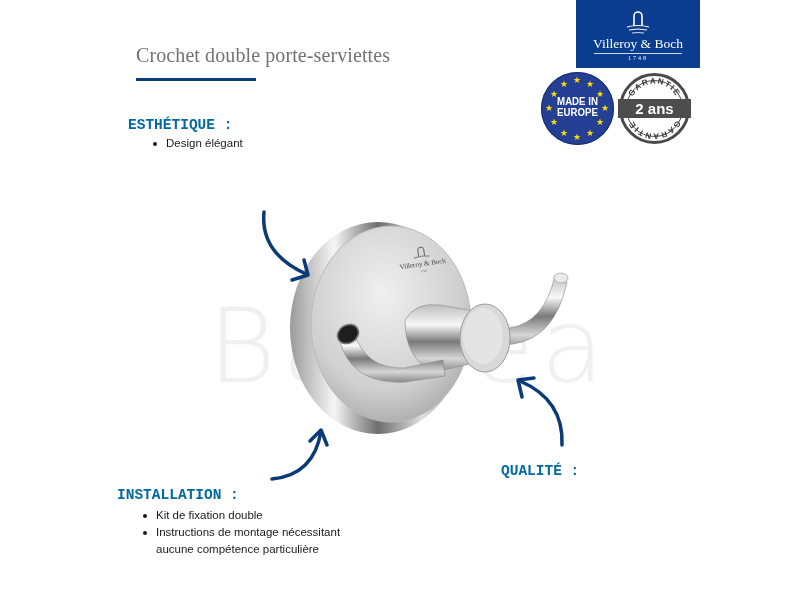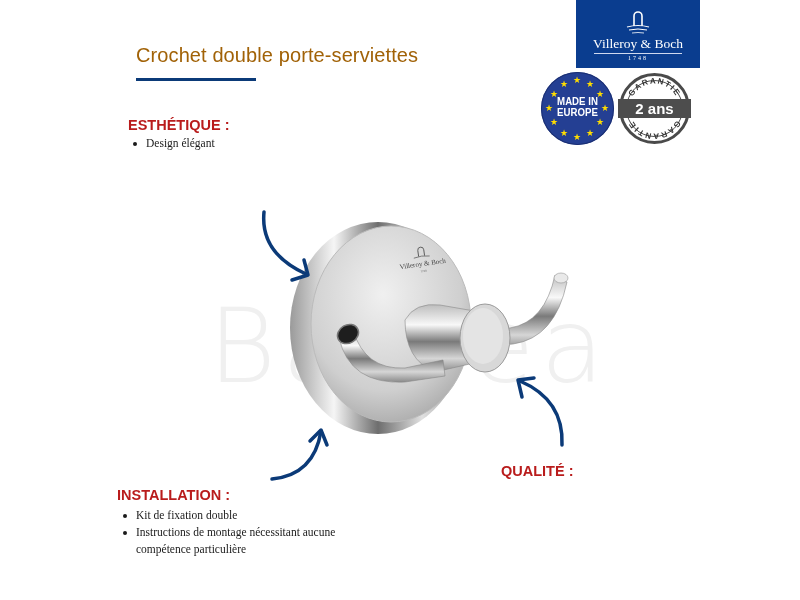--- a/index.html
+++ b/index.html
@@ -1,22 +1,22 @@
 <!DOCTYPE html>
 <html><head>
   <meta charset="utf-8">
   <style>
     * { box-sizing: border-box; margin: 0; padding: 0; }
     html, body { width: 800px; height: 600px; background: #ffffff; overflow: hidden; }
     body { position: relative; font-family: "Liberation Sans", "DejaVu Sans", sans-serif; color: #111; }
 
     .title {
       position: absolute; left: 136px; top: 44px;
-      font-family: Liberation Sans, sans-serif; font-size: 20px; font-weight: 400;
-      color: #a16207; letter-spacing: 0.1px;
+      font-family: Liberation Serif, serif; font-size: 20px; font-weight: 400;
+      color: #737373; letter-spacing: 0.1px;
     }
     .title-underline {
       position: absolute; left: 136px; top: 78px; width: 120px; height: 3px;
       background: #0b3a78;
     }
 
     .brand-logo {
       position: absolute; left: 576px; top: 0; width: 124px; height: 68px;
       background: #0a3d8f; color: #fff; text-align: center;
     }
@@ -41,24 +41,24 @@
       position: absolute; left: 0; right: 0; top: 24px; text-align: center;
       color: #fff; font-weight: 700; font-size: 10.5px; line-height: 11px;
       font-family: "Liberation Sans", sans-serif; transform: scaleX(0.92);
     }
 
     .badge-warranty {
       position: absolute; left: 618px; top: 72px; width: 73px; height: 73px;
     }
 
     .section-heading {
-      position: absolute; font-family: Liberation Sans, sans-serif; font-weight: 700;
-      font-size: 14.5px; color: #b91c1c;
+      position: absolute; font-family: Liberation Mono, monospace; font-weight: 700;
+      font-size: 14.5px; color: #0369a1;
     }
-    .bullets { position: absolute; list-style: none; font-family: Liberation Serif, serif; font-size: 11.5px; color: #1a1a1a; }
+    .bullets { position: absolute; list-style: none; font-family: Liberation Sans, sans-serif; font-size: 11.5px; color: #1a1a1a; margin-left: 20px; }
     .bullets li { position: relative; padding-left: 16px; line-height: 17px; }
     .bullets li::before {
       content: ""; position: absolute; left: 3px; top: 7px; width: 4px; height: 4px; border-radius: 50%; background: #1a1a1a;
     }
 
     .watermark {
       position: absolute; left: 208px; top: 285px;
       font-family: "DejaVu Sans", sans-serif; font-size: 104px; font-weight: 200;
       color: #f0f0f0; letter-spacing: 6px; z-index: 0;
     }

